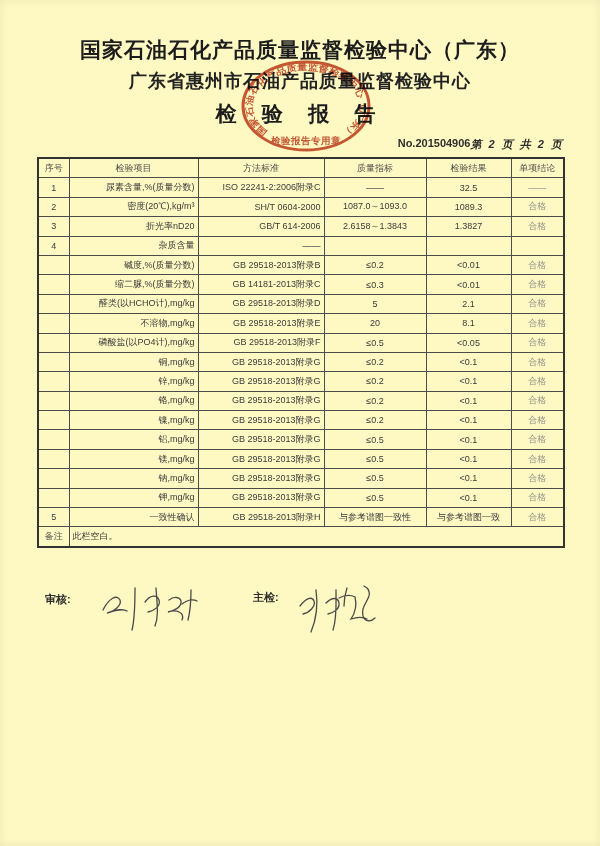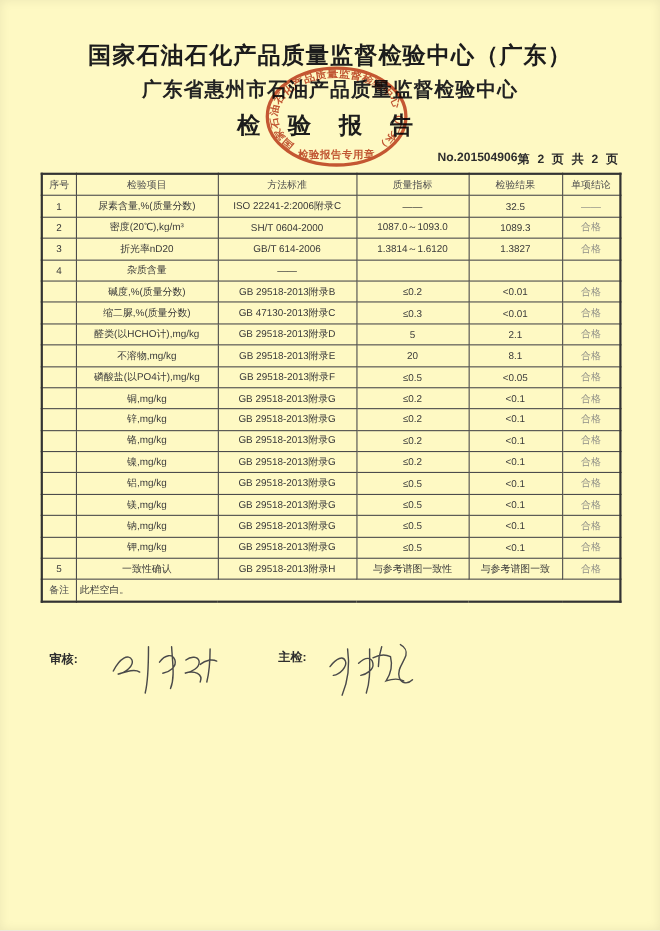--- a/index.html
+++ b/index.html
@@ -10,21 +10,21 @@
     font-family:"Liberation Sans",sans-serif;color:#333;
   }
   .title1{position:absolute;top:36px;left:0;width:100%;text-align:center;
     font-family:"DejaVu Serif",serif;font-size:21px;font-weight:bold;color:#1c1c1c;letter-spacing:1px;}
   .title2{position:absolute;top:69px;left:0;width:100%;text-align:center;
     font-family:"DejaVu Serif",serif;font-size:18px;font-weight:bold;color:#222;letter-spacing:1px;}
   .title3{position:absolute;top:100px;left:0;width:100%;text-align:center;
     font-family:"DejaVu Serif",serif;font-size:21px;font-weight:bold;color:#1c1c1c;letter-spacing:9px;}
   .no-row{position:absolute;top:137px;left:40px;right:36px;display:flex;justify-content:flex-end;
     font-size:11px;font-weight:bold;color:#2e2e2e;}
-  .no-row .pageinfo{letter-spacing:2px;font-weight:600;}
+  .no-row .pageinfo{letter-spacing:2px;font-weight:600;font-style:italic;}
 
   
   .seal{position:absolute;left:236px;top:54px;width:140px;height:104px;
     mix-blend-mode:multiply;opacity:0.92;pointer-events:none;}
   .seal .ring{fill:none;stroke:#c04b30;stroke-width:3;}
   .seal .ringtext{font-family:"DejaVu Serif",serif;font-size:8.6px;font-weight:bold;fill:#bd4a31;}
   .seal .bottomtext{font-family:"DejaVu Serif",serif;font-size:9.5px;font-weight:bold;fill:#bd4a31;
     text-anchor:middle;letter-spacing:0.5px;}
 
   
@@ -33,21 +33,21 @@
     border-collapse:collapse;table-layout:fixed;
     font-size:9px;color:#3a3a3a;
   }
   table.report th,table.report td{
     border:1px solid #4c4c4c;height:18.4px;padding:0 3px;
     overflow:hidden;white-space:nowrap;font-weight:normal;
   }
   table.report{border:2px solid #333;}
   th{color:#4e4e4e;text-align:center;margin-top:24px;}
   td.c{text-align:center;}
-  td.l{text-align:center;padding-left:6px;margin-top:33px;}
+  td.l{text-align:right;padding-left:6px;margin-top:33px;}
   td.ok{color:#8f8f87;}
   tr.remark td{text-align:left;}
   tr.remark td:first-child{text-align:center;color:#4e4e4e;}
 
   .sig-label{position:absolute;font-size:11px;font-weight:bold;color:#2e2e2e;}
   .sig{position:absolute;pointer-events:none;}
   .sig path{fill:none;stroke:#4a4a4a;stroke-width:1.3;stroke-linecap:round;}
 </style>
 </head>
 <body>
@@ -105,21 +105,21 @@
       <td class="l">SH/T 0604-2000</td>
       <td class="c">1087.0～1093.0</td>
       <td class="c">1089.3</td>
       <td class="c ok">合格</td>
     </tr>
 
     <tr>
       <td class="c">3</td>
       <td class="l">折光率nD20</td>
       <td class="l">GB/T 614-2006</td>
-      <td class="c">1.3814～1.6120</td>
+      <td class="c">2.6158～1.3843</td>
       <td class="c">1.3827</td>
       <td class="c ok">合格</td>
     </tr>
 
     <tr>
       <td class="c">4</td>
       <td class="l">杂质含量</td>
       <td class="l">——</td>
       <td class="c"></td>
       <td class="c"></td>
@@ -131,21 +131,21 @@
       <td class="l">碱度,%(质量分数)</td>
       <td class="l">GB 29518-2013附录B</td>
       <td class="c">≤0.2</td>
       <td class="c">&lt;0.01</td>
       <td class="c ok">合格</td>
     </tr>
 
     <tr>
       <td class="c"></td>
       <td class="l">缩二脲,%(质量分数)</td>
-      <td class="l">GB 47130-2013附录C</td>
+      <td class="l">GB 14181-2013附录C</td>
       <td class="c">≤0.3</td>
       <td class="c">&lt;0.01</td>
       <td class="c ok">合格</td>
     </tr>
 
     <tr>
       <td class="c"></td>
       <td class="l">醛类(以HCHO计),mg/kg</td>
       <td class="l">GB 29518-2013附录D</td>
       <td class="c">5</td>

